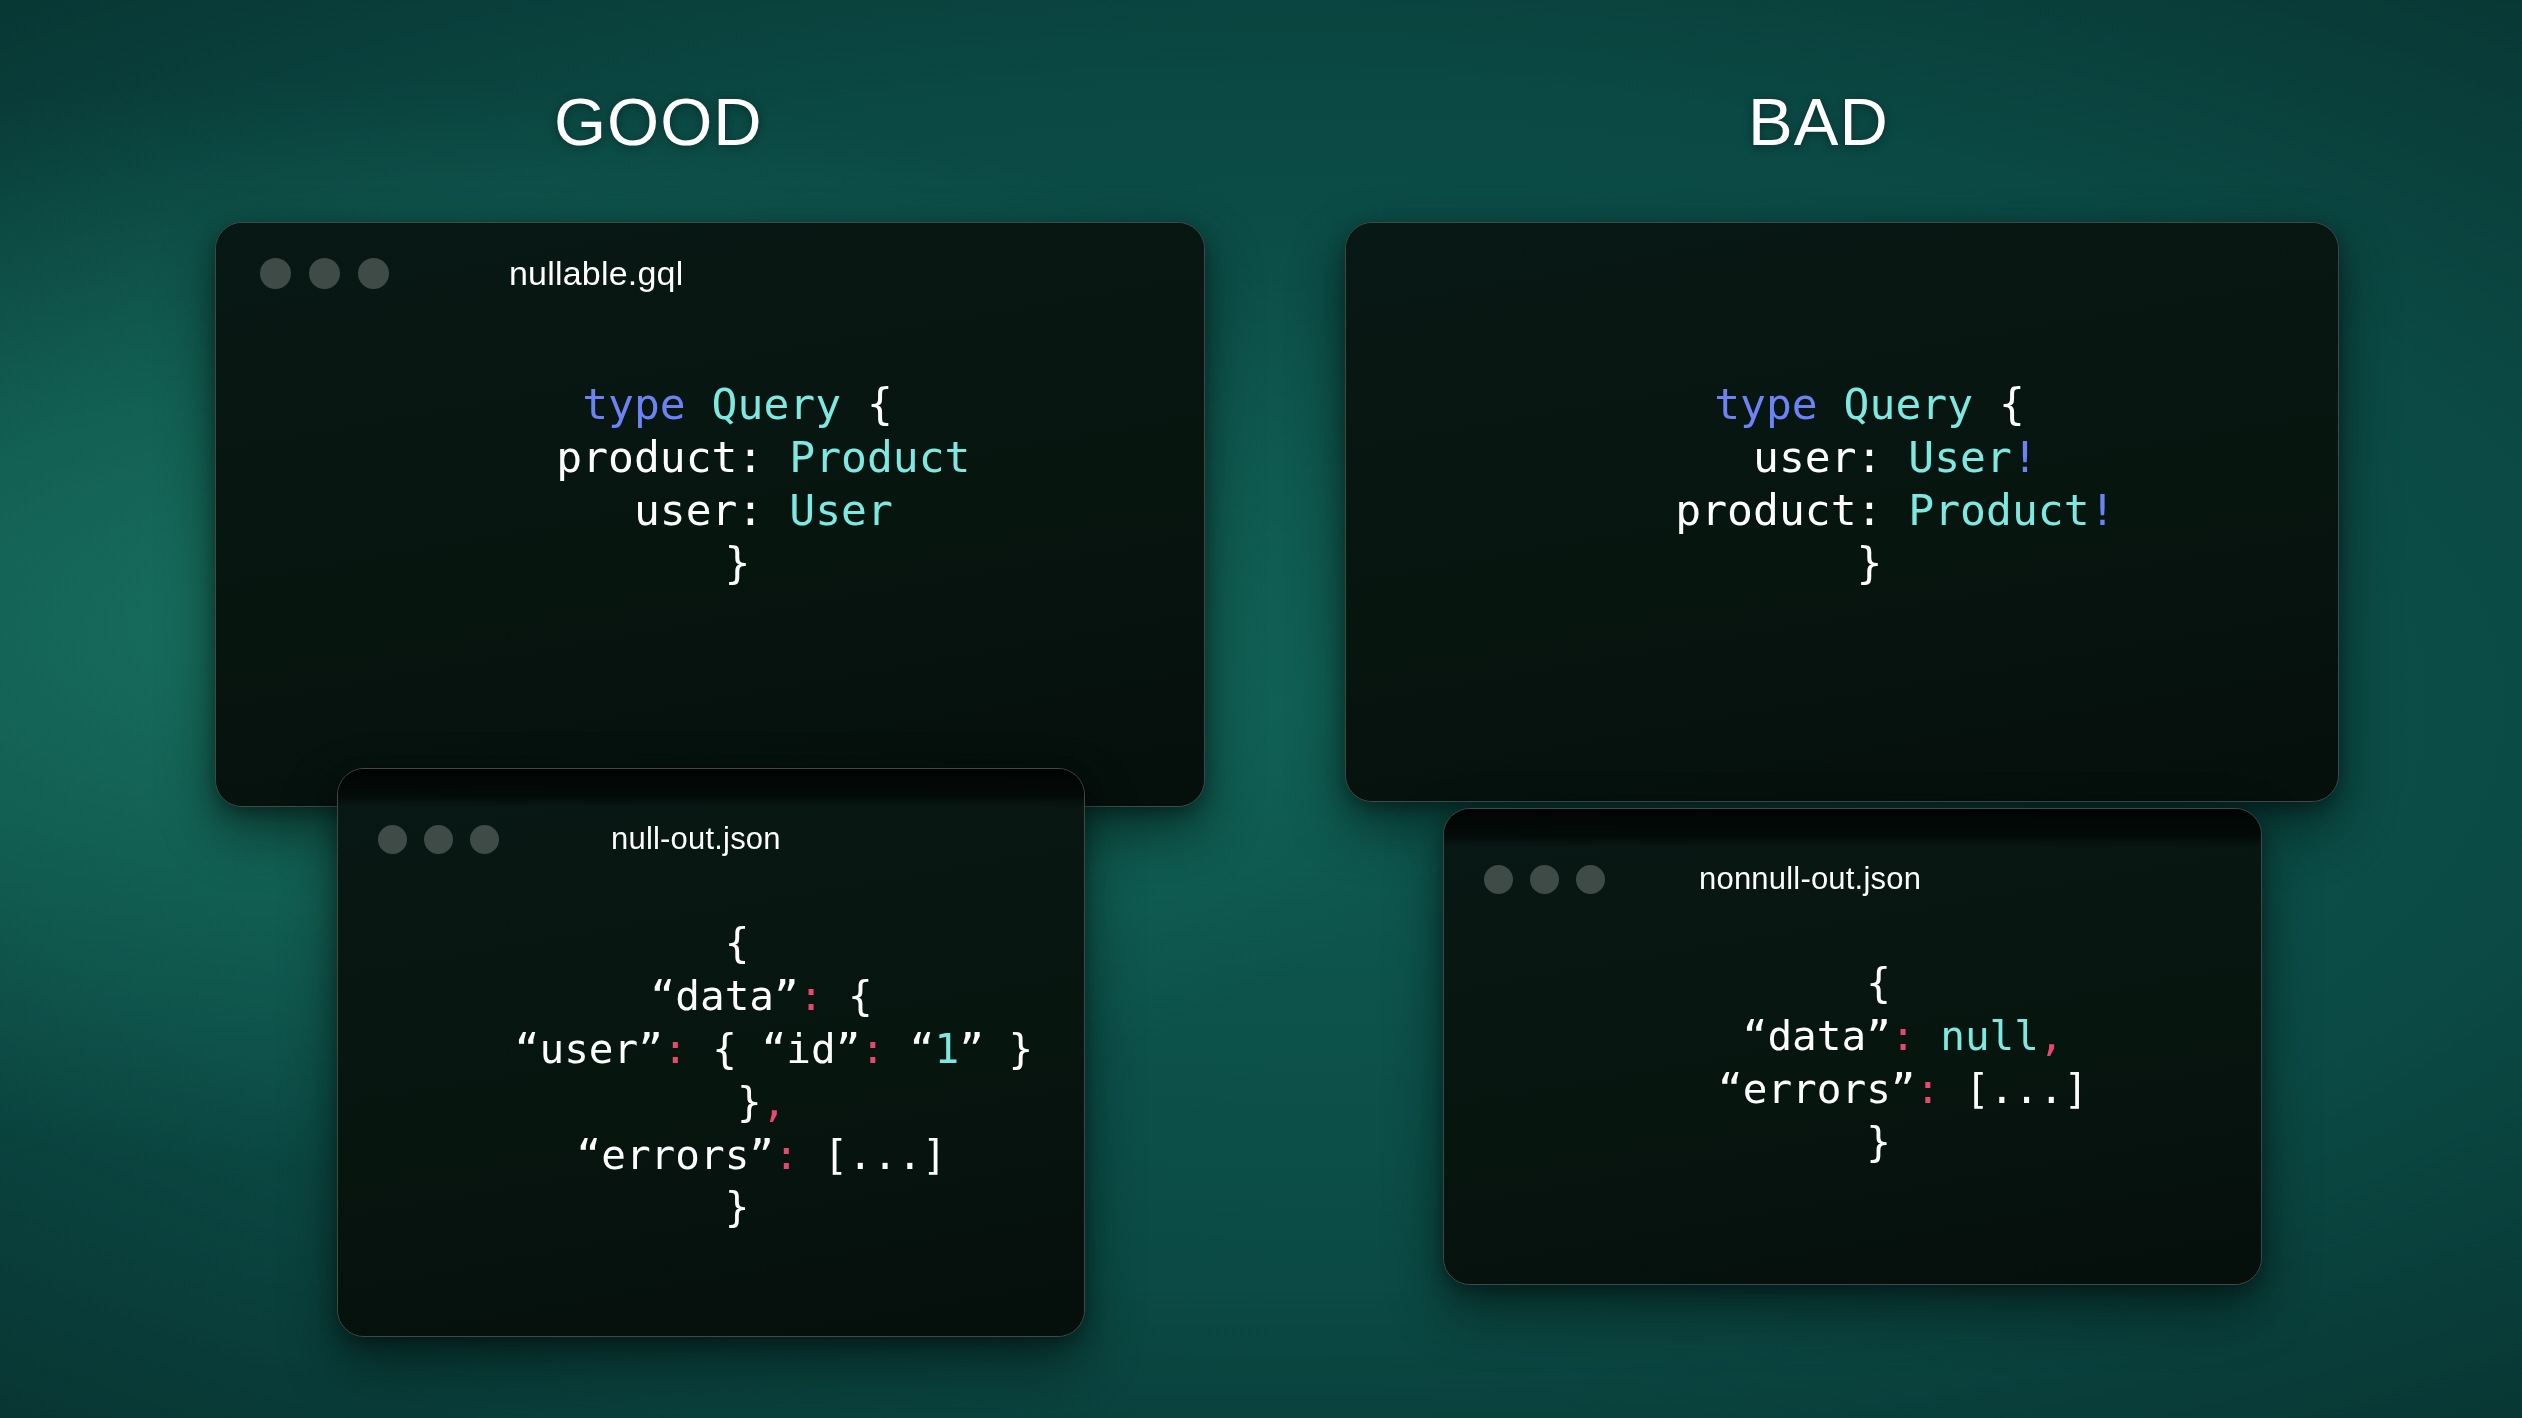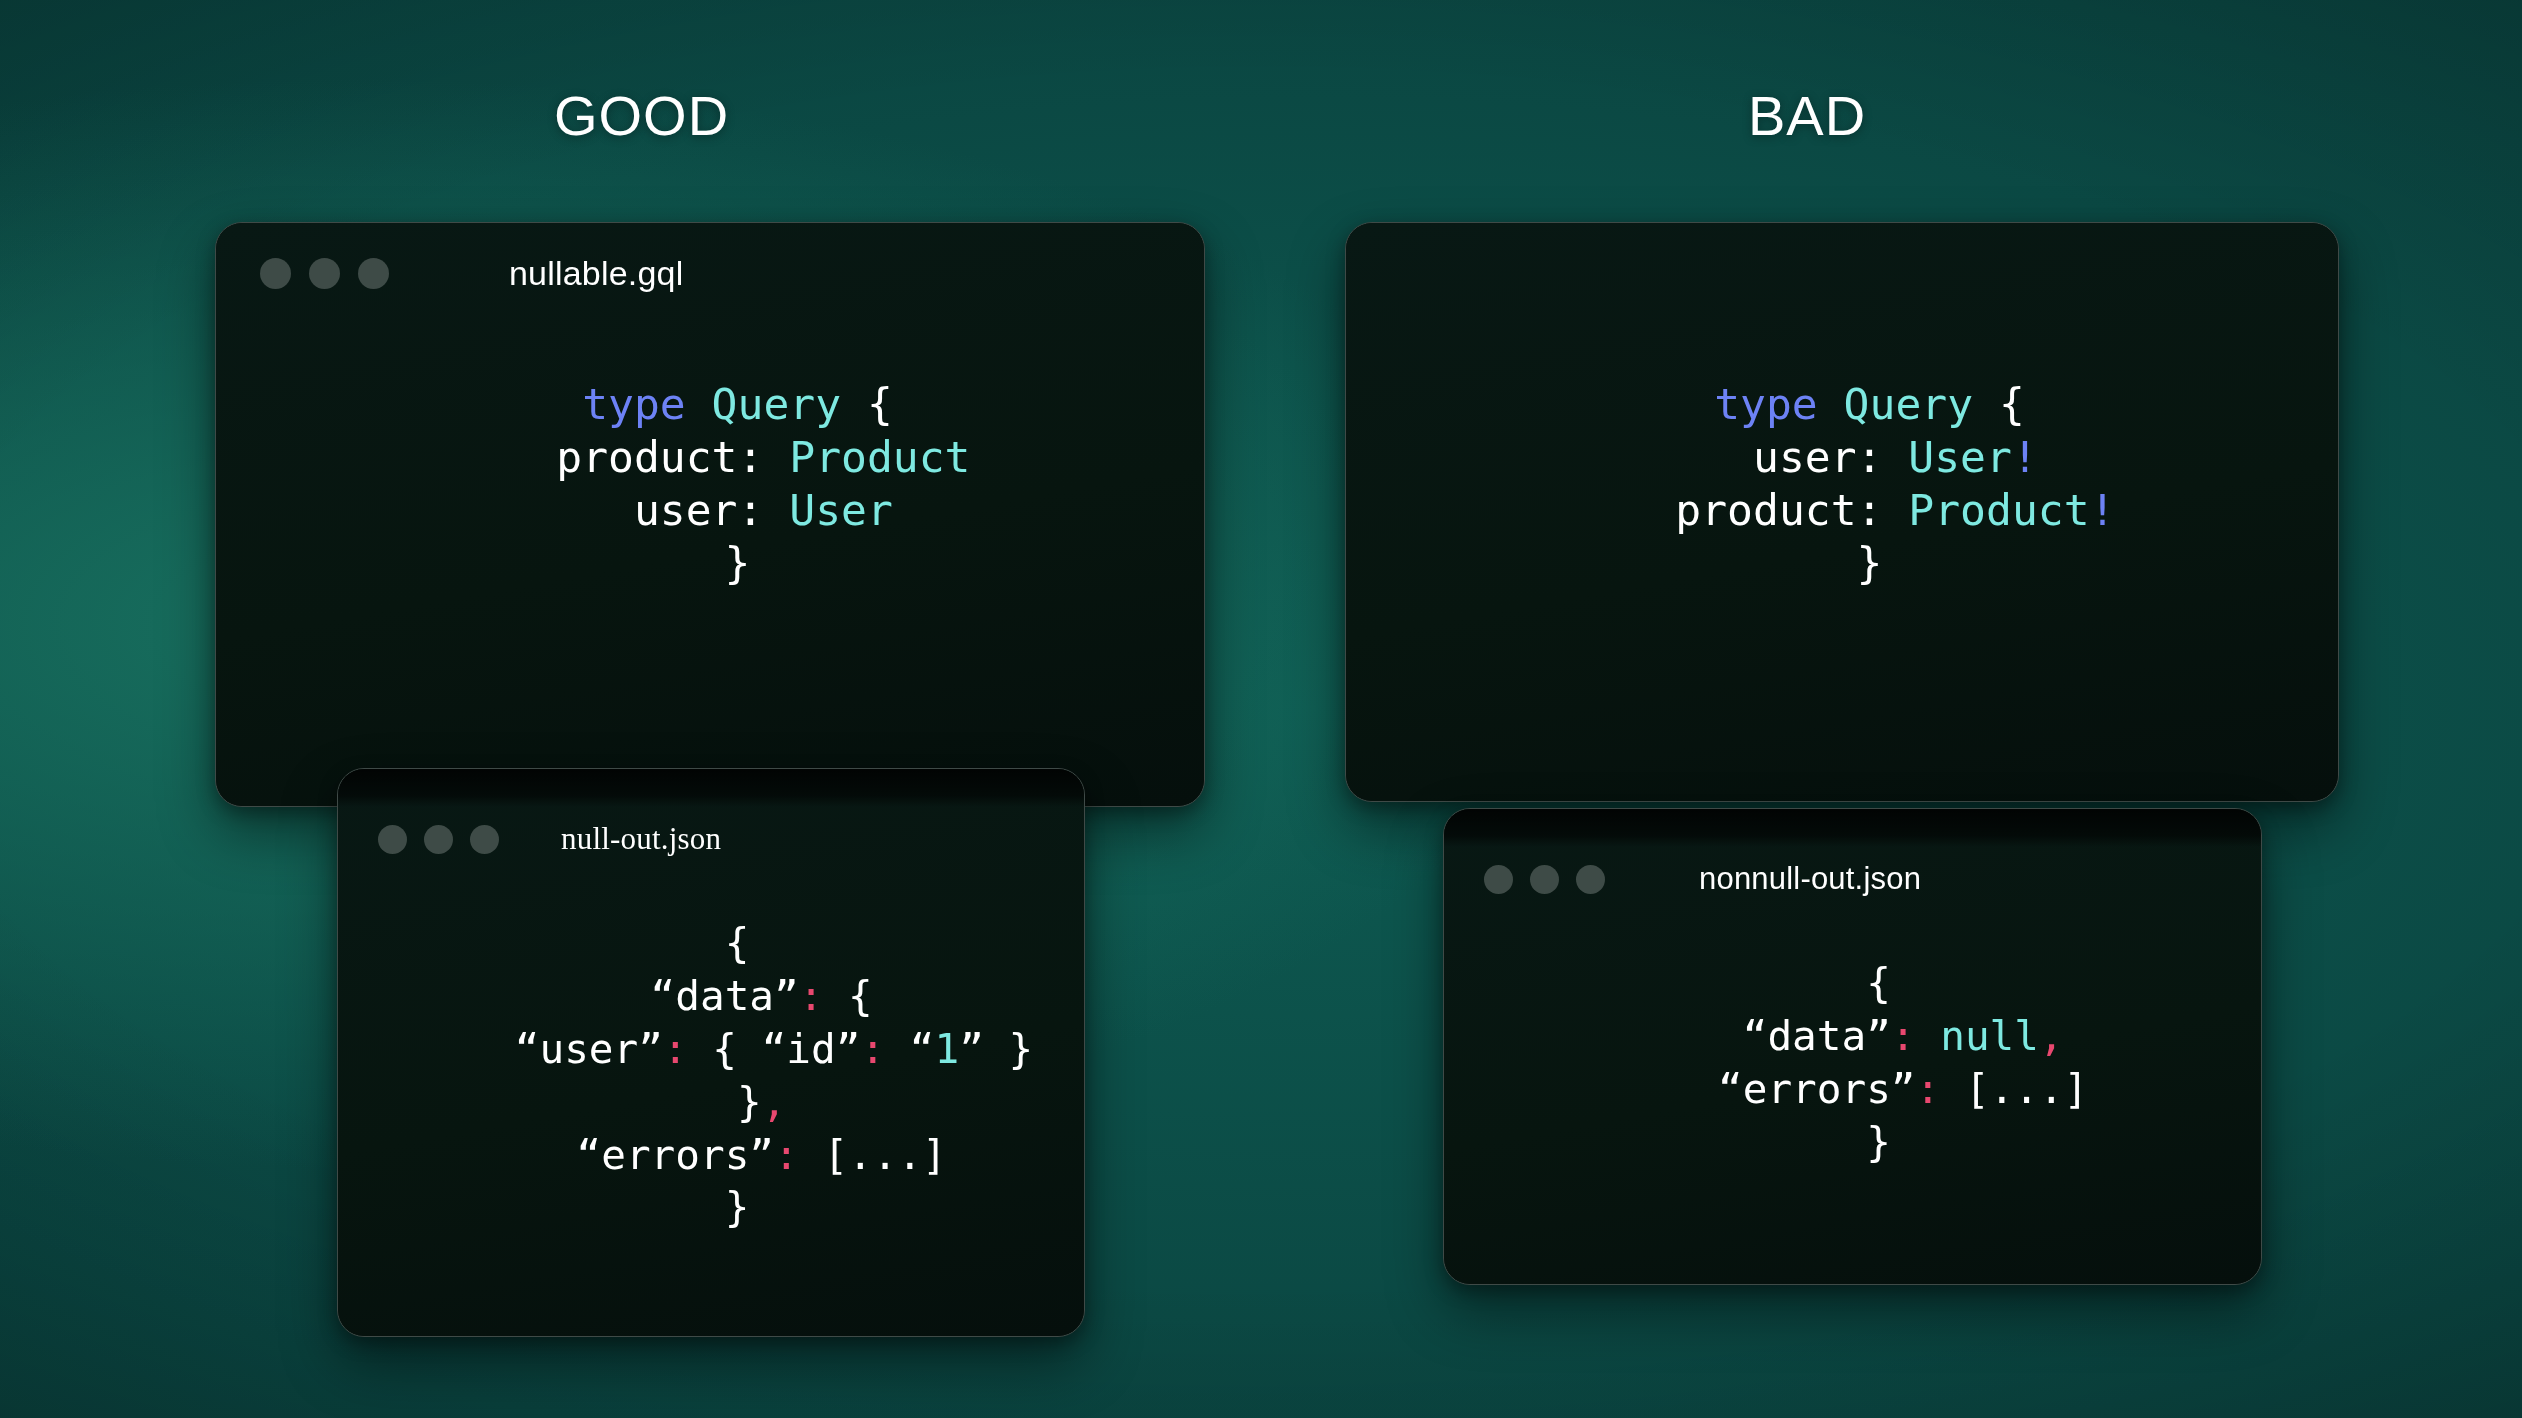--- a/index.html
+++ b/index.html
@@ -13,21 +13,21 @@
     background:
       radial-gradient(78% 62% at 14% 44%, #18705f 0%, rgba(24,112,95,0) 62%),
       radial-gradient(120% 95% at 52% 50%, #0e5b52 0%, #0a4440 58%, #07322f 100%),
       linear-gradient(145deg,#0a4845 0%,#0c514a 38%,#0a4641 72%,#073633 100%);
   }
   #bg-vig{position:absolute;inset:0;
     background:radial-gradient(110% 88% at 50% 48%, rgba(0,0,0,0) 48%, rgba(0,0,0,.30) 100%);}
 
   
   .heading{
-    position:absolute;color:#ffffff;font-size:56px;font-weight:400;
+    position:absolute;color:#ffffff;font-size:67px;font-weight:400;
     letter-spacing:1px;line-height:1;white-space:nowrap;
     text-shadow:0 2px 10px rgba(0,0,0,.35);
   }
   #heading-good{left:554px;top:88px;}
   #heading-bad {left:1748px;top:88px;}
 
   
   .win{
     position:absolute;border-radius:27px;
     background:#06130f;
@@ -67,21 +67,21 @@
     pointer-events:none;}
 
   
   #code-good-gql {padding:55px 0 0 55px;}
   #code-good-json{padding:52px 0 0 52px;}
   #code-bad-gql  {padding:55px 0 0 55px;}
   #code-bad-json {padding:52px 0 0 52px;}
 
   
   #win-good-gql  .filename{margin-left:120px;}
-  #win-good-json .filename{margin-left:62px;font-family:Liberation Serif, serif;}
+  #win-good-json .filename{margin-left:112px;}
   #win-bad-gql   .filename{margin-left:120px;}
   #win-bad-json  .filename{margin-left:94px;}
   #win-good-json .titlebar,#win-bad-json .titlebar{height:96px;padding-top:22px;}
   #win-good-json .dots,#win-bad-json .dots{margin-left:40px;gap:17px;}
   #win-good-json .dot,#win-bad-json .dot{width:29px;height:29px;}
   #win-good-json .filename,#win-bad-json .filename{font-size:31px;}
   #win-good-json .code,#win-bad-json .code{top:96px;font-size:41px;line-height:1.29;}
 </style>
 </head>
 <body>

